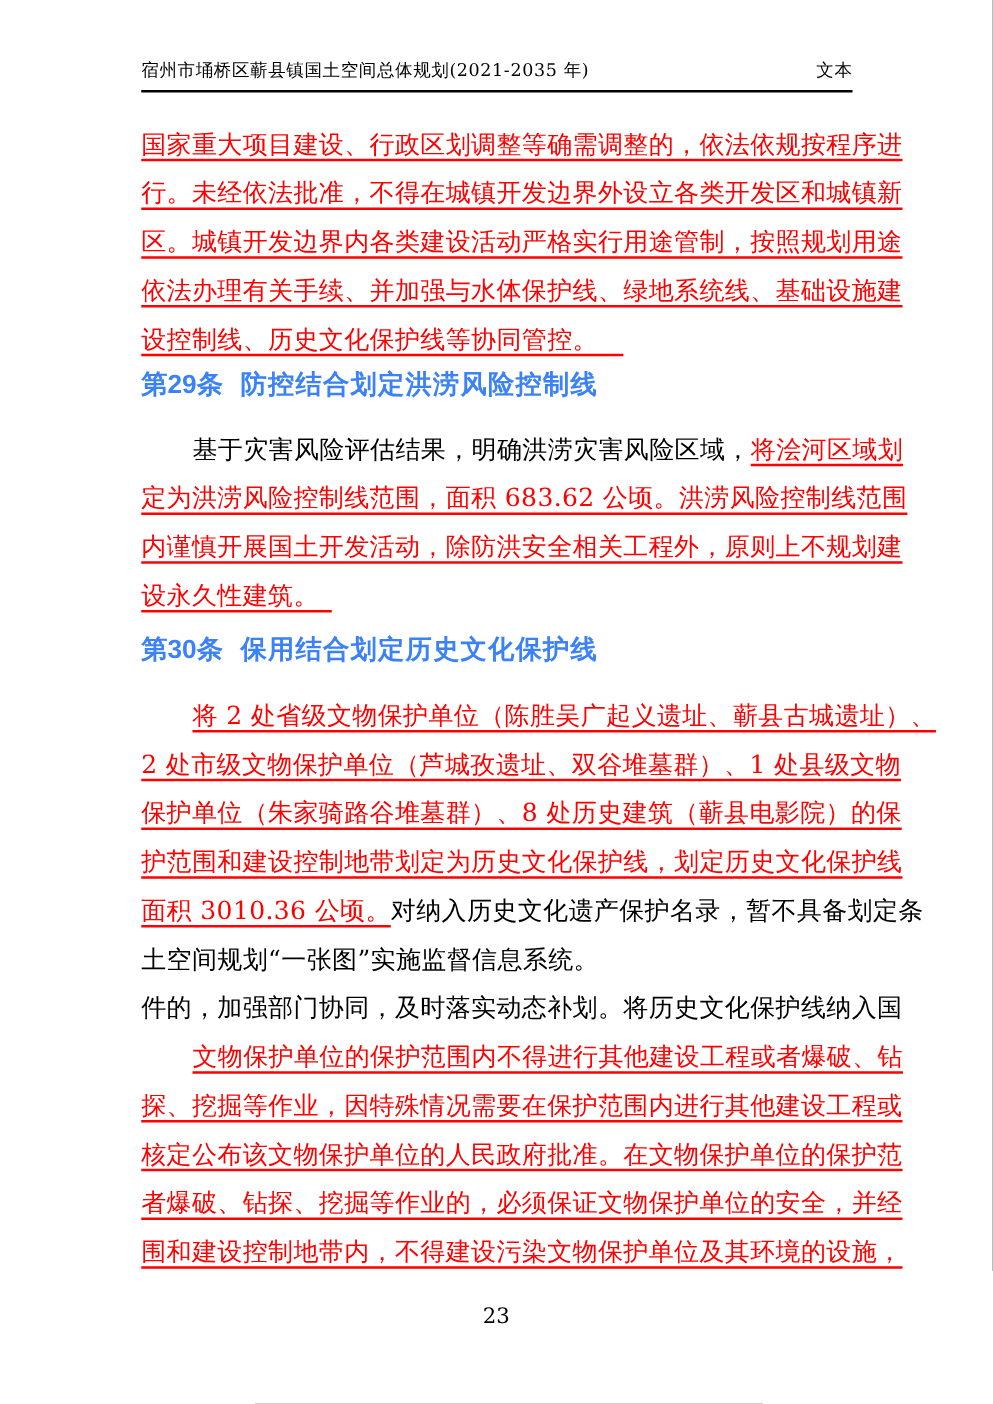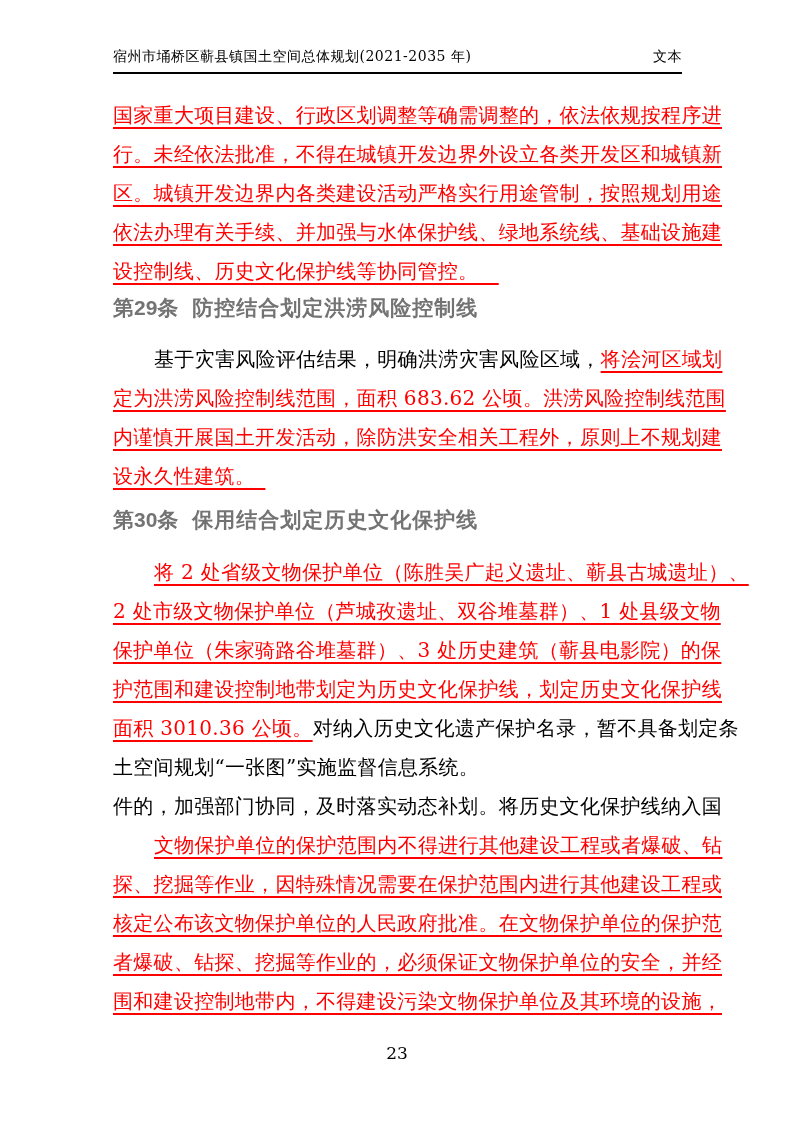--- a/index.html
+++ b/index.html
@@ -49,21 +49,21 @@
     text-decoration-thickness: 1.5px;
     text-underline-offset: 5px;
     text-decoration-skip-ink: none;
   }
   h2.article {
     font-family: "Liberation Sans", "DejaVu Sans", sans-serif;
     font-weight: bold;
     font-size: 21px;
     line-height: 30px;
     letter-spacing: 1px;
-    color: #737373;
+    color: #3b82f6;
   }
   h2.article.first { margin: 2px 0 17px 0; }
   h2.article.second { margin: 9px 0 18px 0; }
   h2.article .num { margin-right: 14px; letter-spacing: 0; }
   .footer {
     position: absolute;
     left: 0;
     right: 0;
     bottom: 60px;
     text-align: center;
@@ -93,21 +93,21 @@
       <div class="para">
         <div class="line indent"><span class="seg">基于灾害风险评估结果，明确洪涝灾害风险区域，</span><span class="seg ins">将浍河区域划</span></div>
         <div class="line"><span class="seg ins">定为洪涝风险控制线范围，面积 683.62 公顷。洪涝风险控制线范围</span></div>
         <div class="line"><span class="seg ins">内谨慎开展国土开发活动，除防洪安全相关工程外，原则上不规划建</span></div>
         <div class="line"><span class="seg ins">设永久性建筑。 </span></div>
       </div>
       <h2 class="article second"><span class="num">第30条</span><span class="title">保用结合划定历史文化保护线</span></h2>
       <div class="para">
         <div class="line indent"><span class="seg ins">将 2 处省级文物保护单位（陈胜吴广起义遗址、蕲县古城遗址）、</span></div>
         <div class="line"><span class="seg ins">2 处市级文物保护单位（芦城孜遗址、双谷堆墓群）、1 处县级文物</span></div>
-        <div class="line"><span class="seg ins">保护单位（朱家骑路谷堆墓群）、3 处历史建筑（蕲县电影院）的保</span></div>
+        <div class="line"><span class="seg ins">保护单位（朱家骑路谷堆墓群）、8 处历史建筑（蕲县电影院）的保</span></div>
         <div class="line"><span class="seg ins">护范围和建设控制地带划定为历史文化保护线，划定历史文化保护线</span></div>
         <div class="line"><span class="seg ins">面积 3010.36 公顷。</span><span class="seg">对纳入历史文化遗产保护名录，暂不具备划定条</span></div>
         <div class="line"><span class="seg">土空间规划“一张图”实施监督信息系统。</span></div>
         <div class="line"><span class="seg">件的，加强部门协同，及时落实动态补划。将历史文化保护线纳入国</span></div>
       </div>
       <div class="para">
         <div class="line indent"><span class="seg ins">文物保护单位的保护范围内不得进行其他建设工程或者爆破、钻</span></div>
         <div class="line"><span class="seg ins">探、挖掘等作业，因特殊情况需要在保护范围内进行其他建设工程或</span></div>
         <div class="line"><span class="seg ins">核定公布该文物保护单位的人民政府批准。在文物保护单位的保护范</span></div>
         <div class="line"><span class="seg ins">者爆破、钻探、挖掘等作业的，必须保证文物保护单位的安全，并经</span></div>

